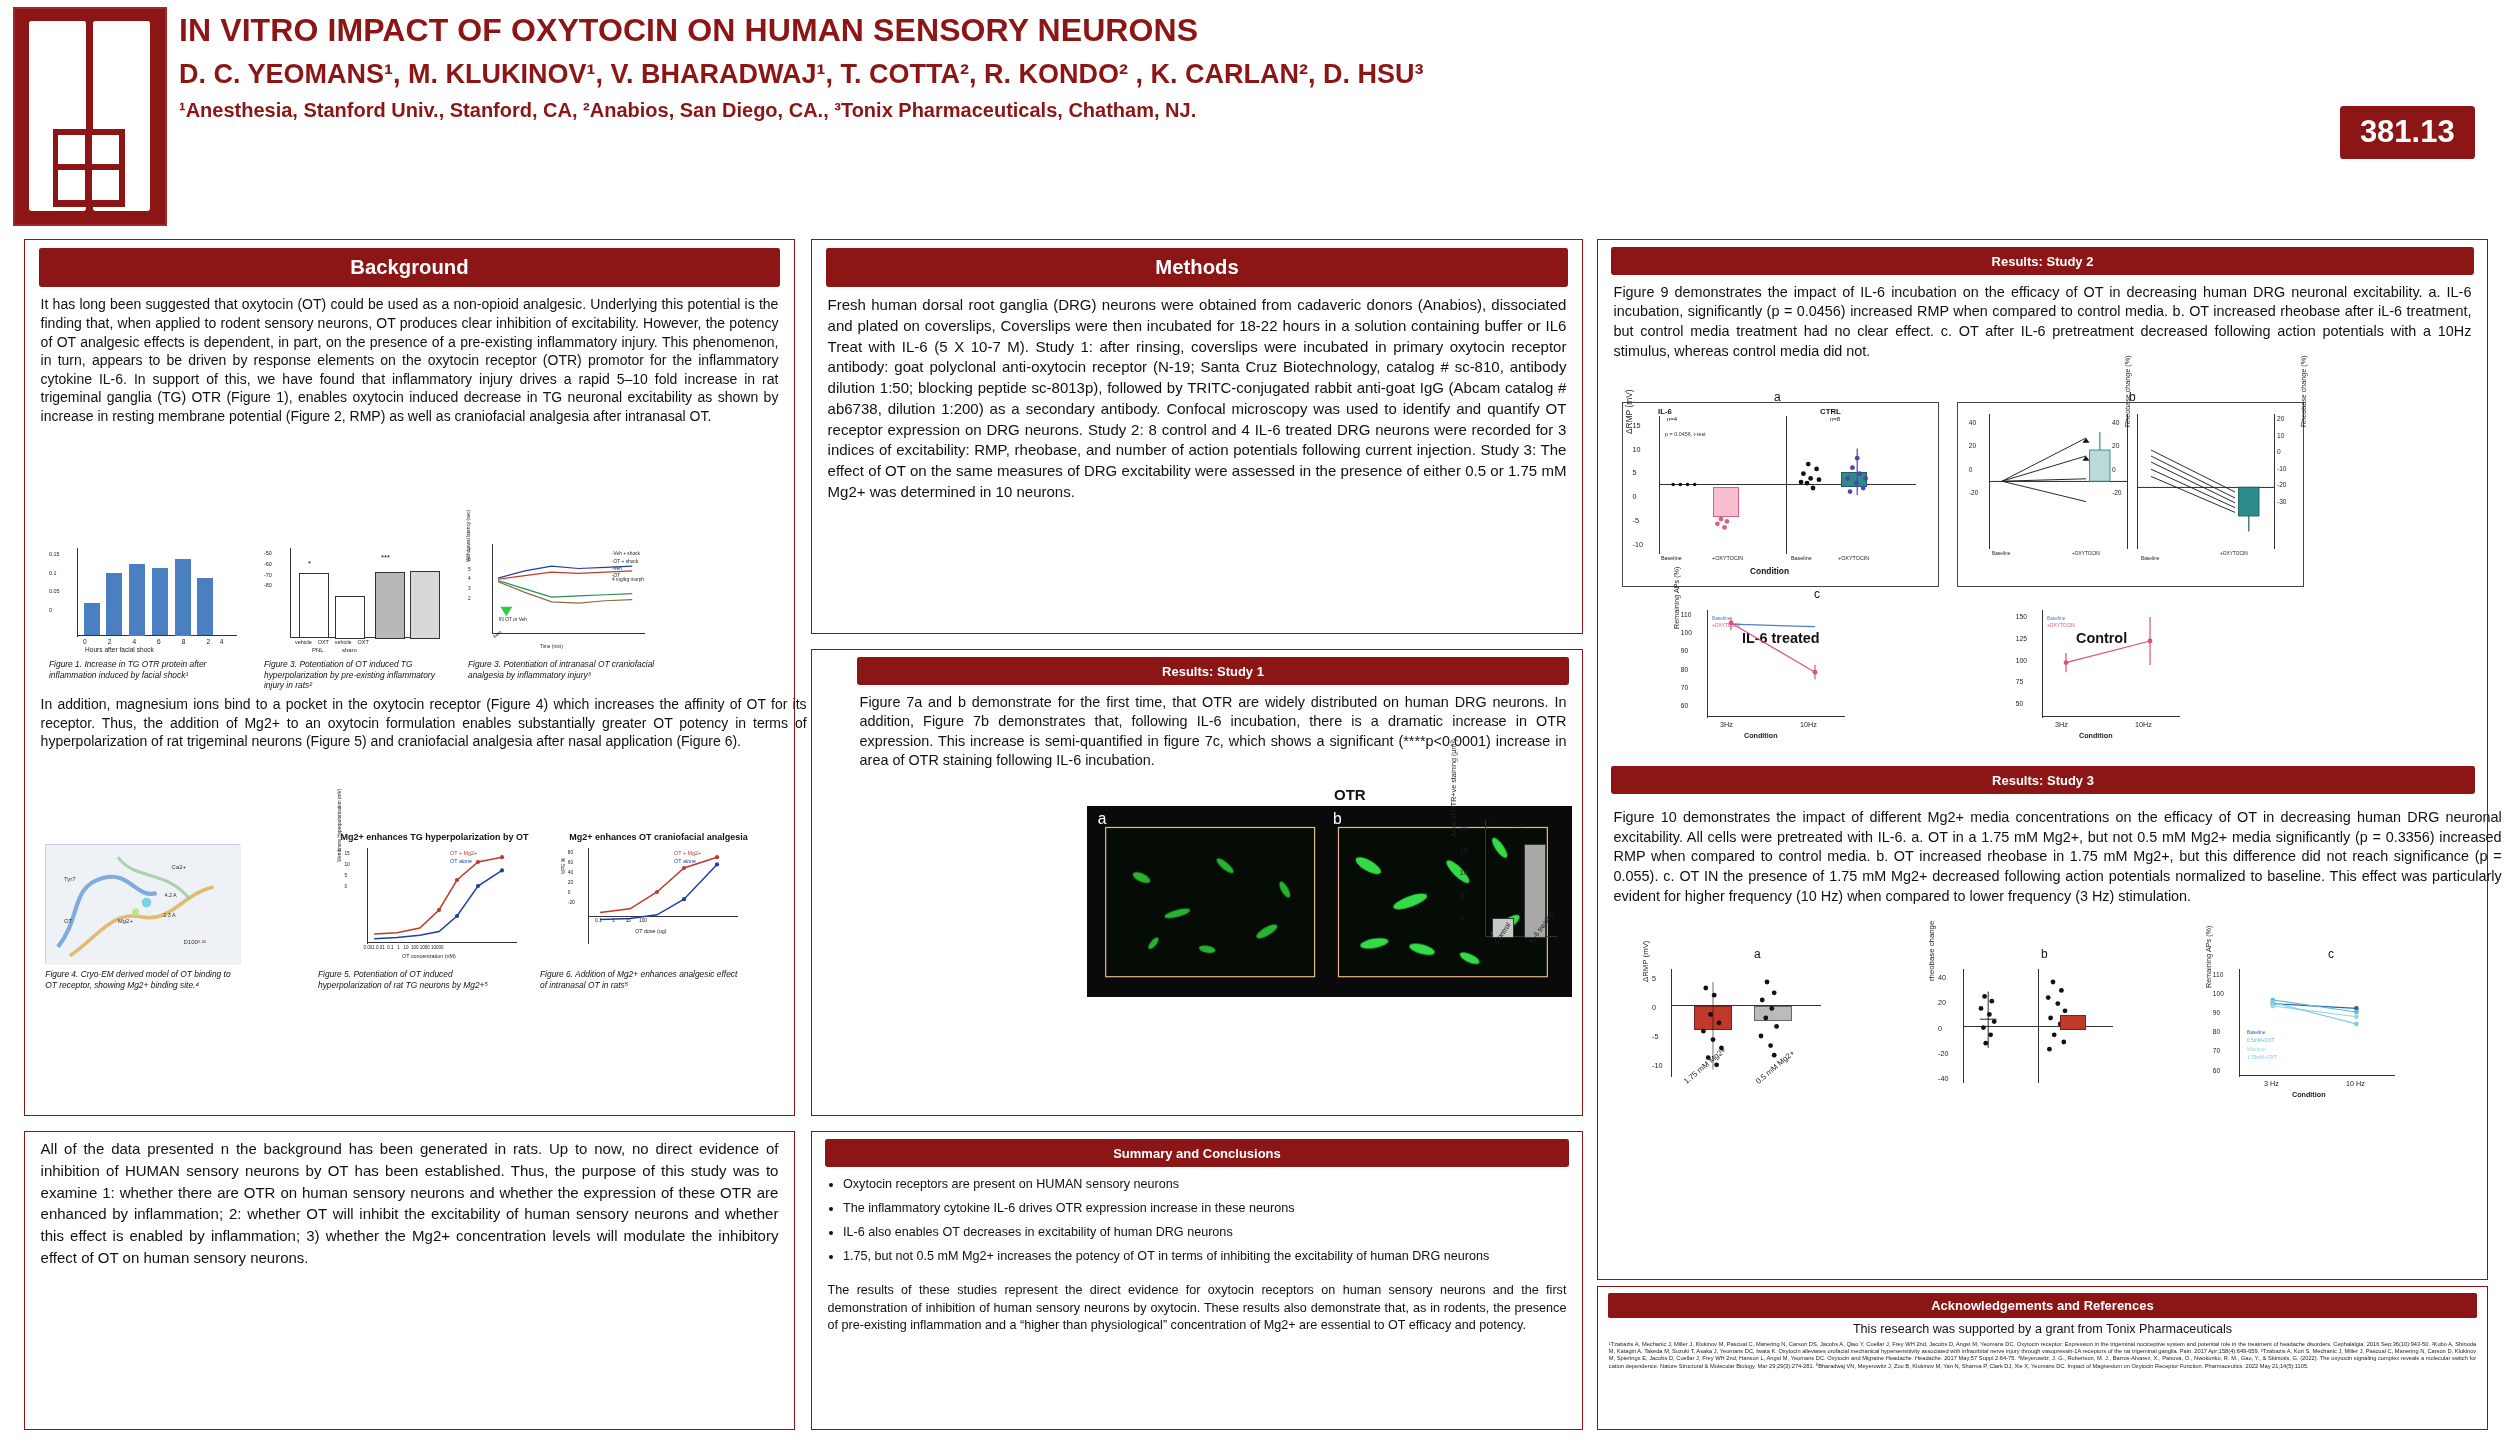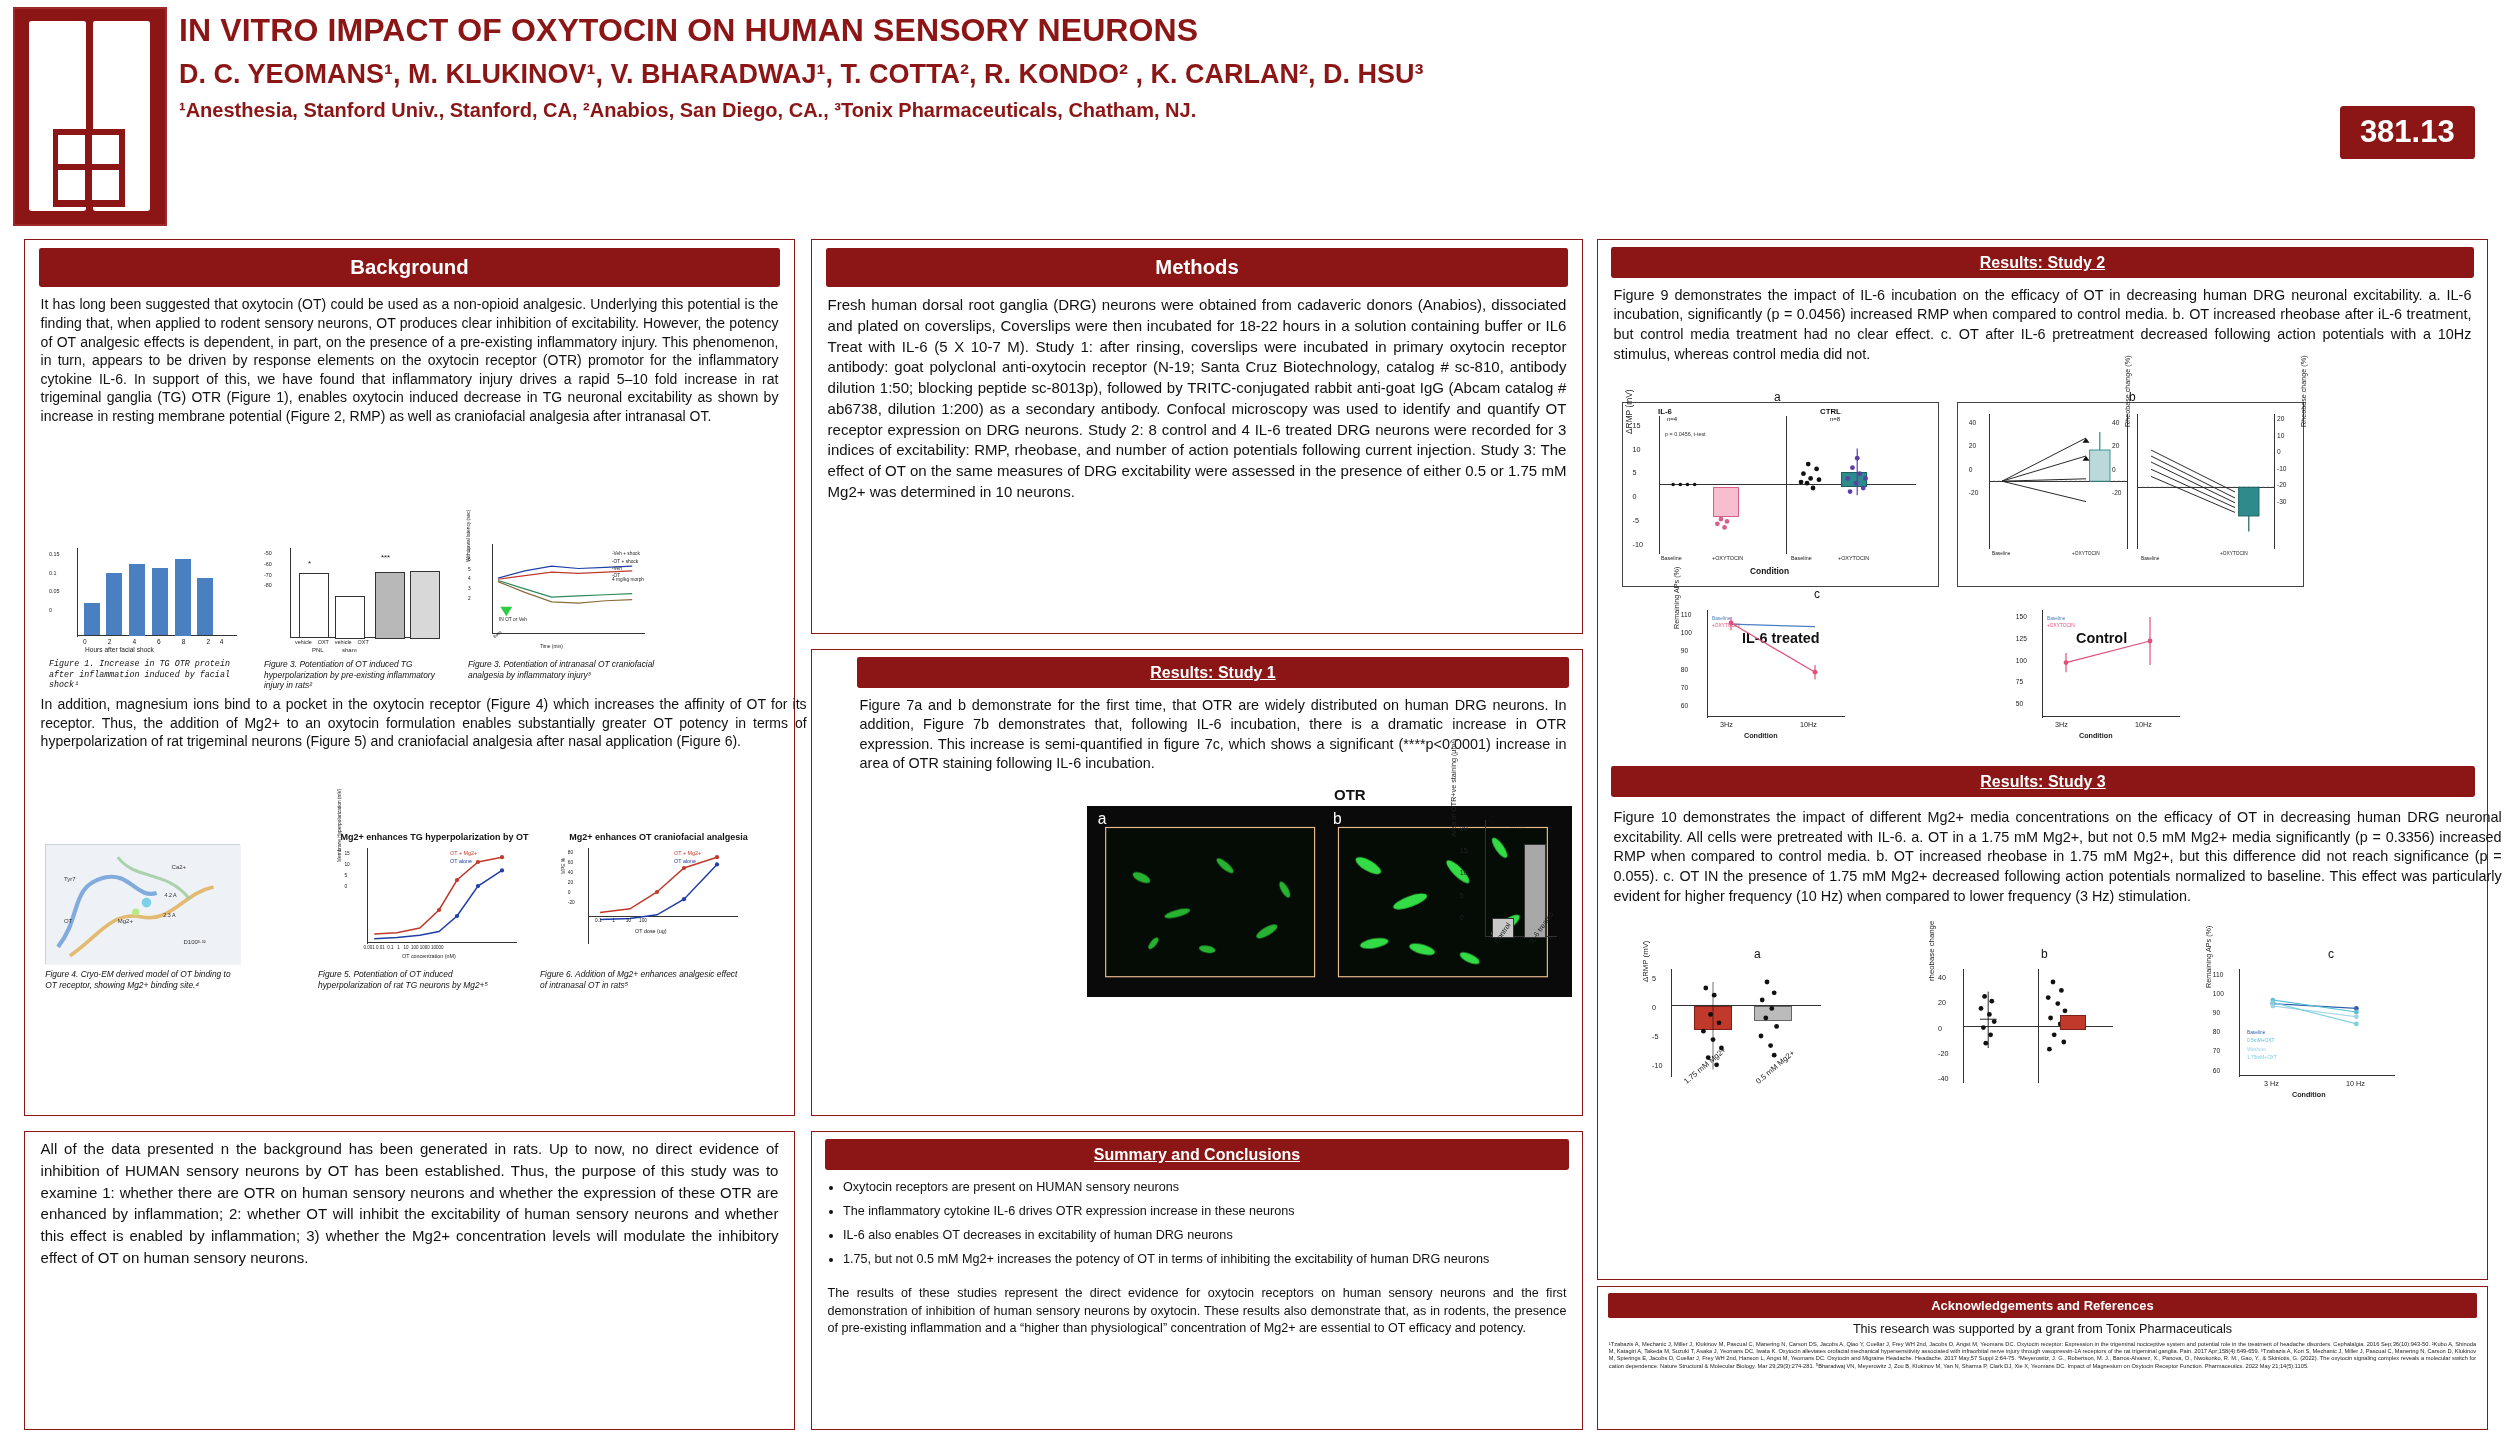--- a/index.html
+++ b/index.html
@@ -19,21 +19,21 @@
   .title-block{position:absolute;left:179px;top:12px;width:1974px;}
   .poster-title{font-size:32px;font-weight:bold;color:#8C1515;letter-spacing:0.1px;margin:0 0 9.6px 0;}
   .poster-authors{font-size:27px;font-weight:bold;color:#8C1515;margin:0 0 9.6px 0;}
   .poster-affil{font-size:20px;font-weight:bold;color:#8C1515;margin:0;}
   .abs-num{position:absolute;right:37px;top:106px;background:#8C1515;color:#fff;font-size:31px;font-weight:bold;padding:8.4px 20.3px;border-radius:3.6px;}
 
   
   .panel{position:absolute;border:1.8px solid #8C1515;background:#fff;box-sizing:border-box;}
   .bar{background:#8C1515;color:#fff;text-align:center;font-weight:bold;border-radius:2.4px;}
   .bar.big{font-size:20.3px;padding:7.8px 0;margin:8.4px 14.4px;}
-  .bar.mid{font-size:16px;padding:6.6px 0;margin:7.2px 13px;text-decoration:underline;}
+  .bar.mid{font-size:13px;padding:6.6px 0;margin:7.2px 13px;}
 
   .body-text{font-size:14px;line-height:1.33;text-align:justify;color:#111;padding:0 15.6px;}
   .caption{font-size:8.4px;font-style:italic;color:#111;line-height:1.25;}
 
   
   .figbox{position:absolute;box-sizing:border-box;}
   .ax{position:absolute;background:#333;}
   .mini-title{font-size:9px;font-weight:bold;text-align:center;}
 
   ul.bullets{margin:3.6px 0 0 0;padding-left:18px;font-size:12.6px;line-height:1.5;}
@@ -82,21 +82,21 @@
       <div style="position:absolute;left:35px;top:55px;width:15.6px;height:32px;background:#4a7fc1;"></div>
       <div style="position:absolute;left:57px;top:25px;width:15.6px;height:62px;background:#4a7fc1;"></div>
       <div style="position:absolute;left:80px;top:15.6px;width:15.6px;height:72px;background:#4a7fc1;"></div>
       <div style="position:absolute;left:103px;top:20.3px;width:15.6px;height:67px;background:#4a7fc1;"></div>
       <div style="position:absolute;left:126px;top:10.8px;width:15.6px;height:77px;background:#4a7fc1;"></div>
       <div style="position:absolute;left:148px;top:30px;width:15.6px;height:57px;background:#4a7fc1;"></div>
       <div style="position:absolute;left:0;top:2.4px;font-size:5.4px;line-height:1.7;color:#222;">0.15<br>&nbsp;<br>0.1<br>&nbsp;<br>0.05<br>&nbsp;<br>0</div>
       <div style="position:absolute;left:34px;top:90px;font-size:6.6px;color:#222;letter-spacing:9.6px;">0 2 4 6 8 24</div>
       <div style="position:absolute;left:36px;top:98px;font-size:6.6px;color:#222;">Hours after facial shock</div>
     </div>
-    <div class="caption" style="position:absolute;left:24px;top:419px;width:197px;font-family:Liberation Mono, monospace;">Figure 1. Increase in TG OTR protein after inflammation induced by facial shock¹</div>
+    <div class="caption" style="position:absolute;left:24px;top:419px;width:197px;">Figure 1. Increase in TG OTR protein after inflammation induced by facial shock¹</div>
 
     <div class="figbox" style="left:239px;top:308px;width:185px;height:105px;">
       <div class="ax" style="left:26px;top:0;width:1.2px;height:90px;"></div>
       <div class="ax" style="left:26px;top:89px;width:150px;height:1.2px;"></div>
       <div style="position:absolute;left:35px;top:25px;width:27.5px;height:63px;background:#ffffff;border:1.2px solid #333;"></div>
       <div style="position:absolute;left:71px;top:48px;width:27.5px;height:41px;background:#ffffff;border:1.2px solid #333;"></div>
       <div style="position:absolute;left:111px;top:24px;width:27.5px;height:65px;background:#b8b8b8;border:1.2px solid #333;"></div>
       <div style="position:absolute;left:146px;top:23px;width:27.5px;height:66px;background:#d8d8d8;border:1.2px solid #333;"></div>
       <div style="position:absolute;left:0;top:0px;font-size:5.4px;line-height:2.0;color:#222;">-50<br>-60<br>-70<br>-80</div>
       <div style="position:absolute;left:44px;top:10.8px;font-size:7.8px;">*</div>

